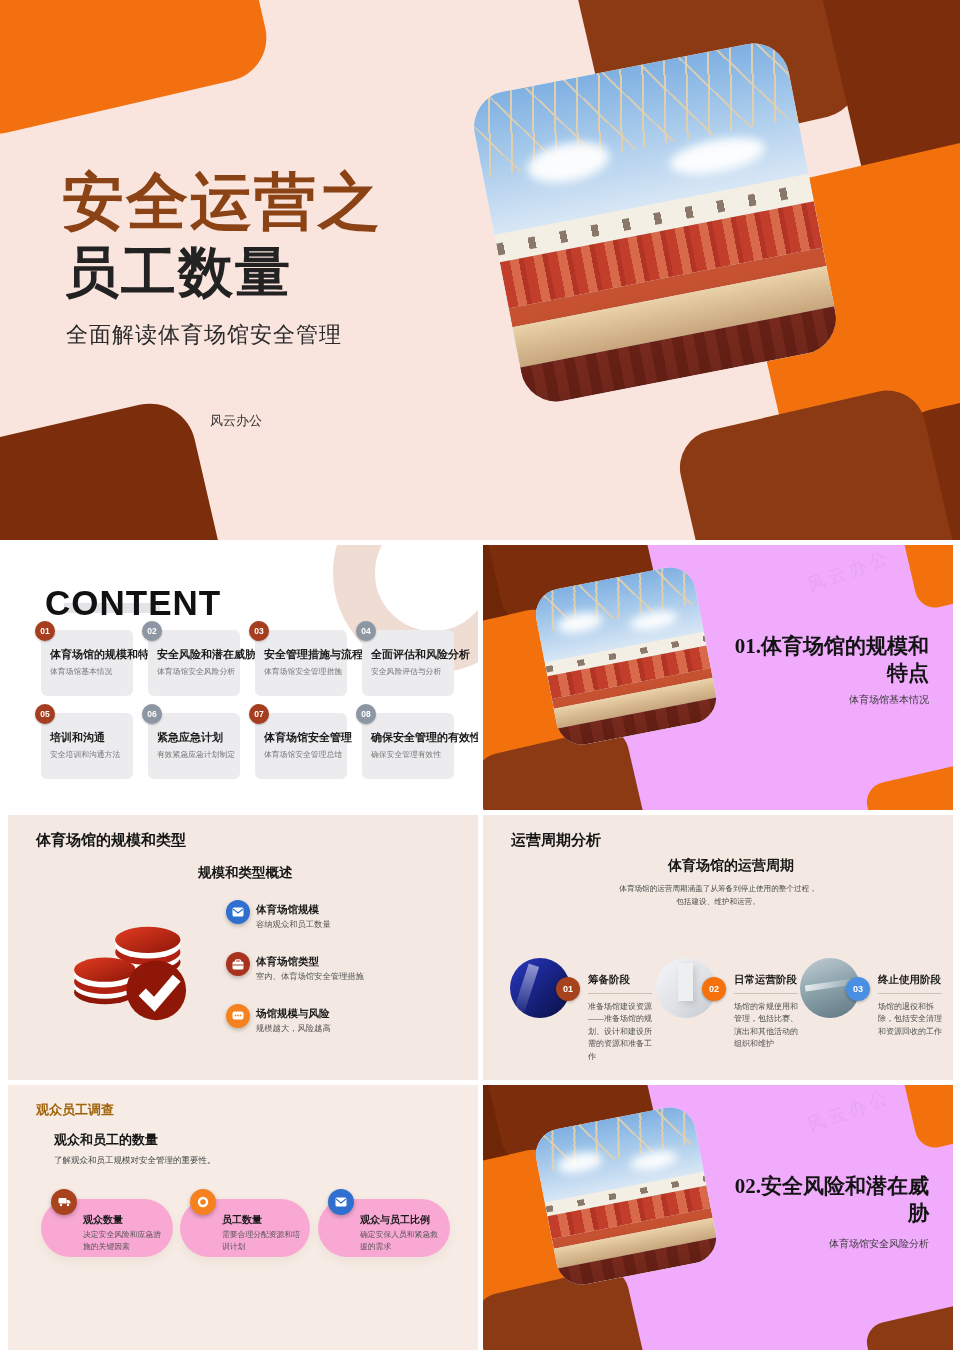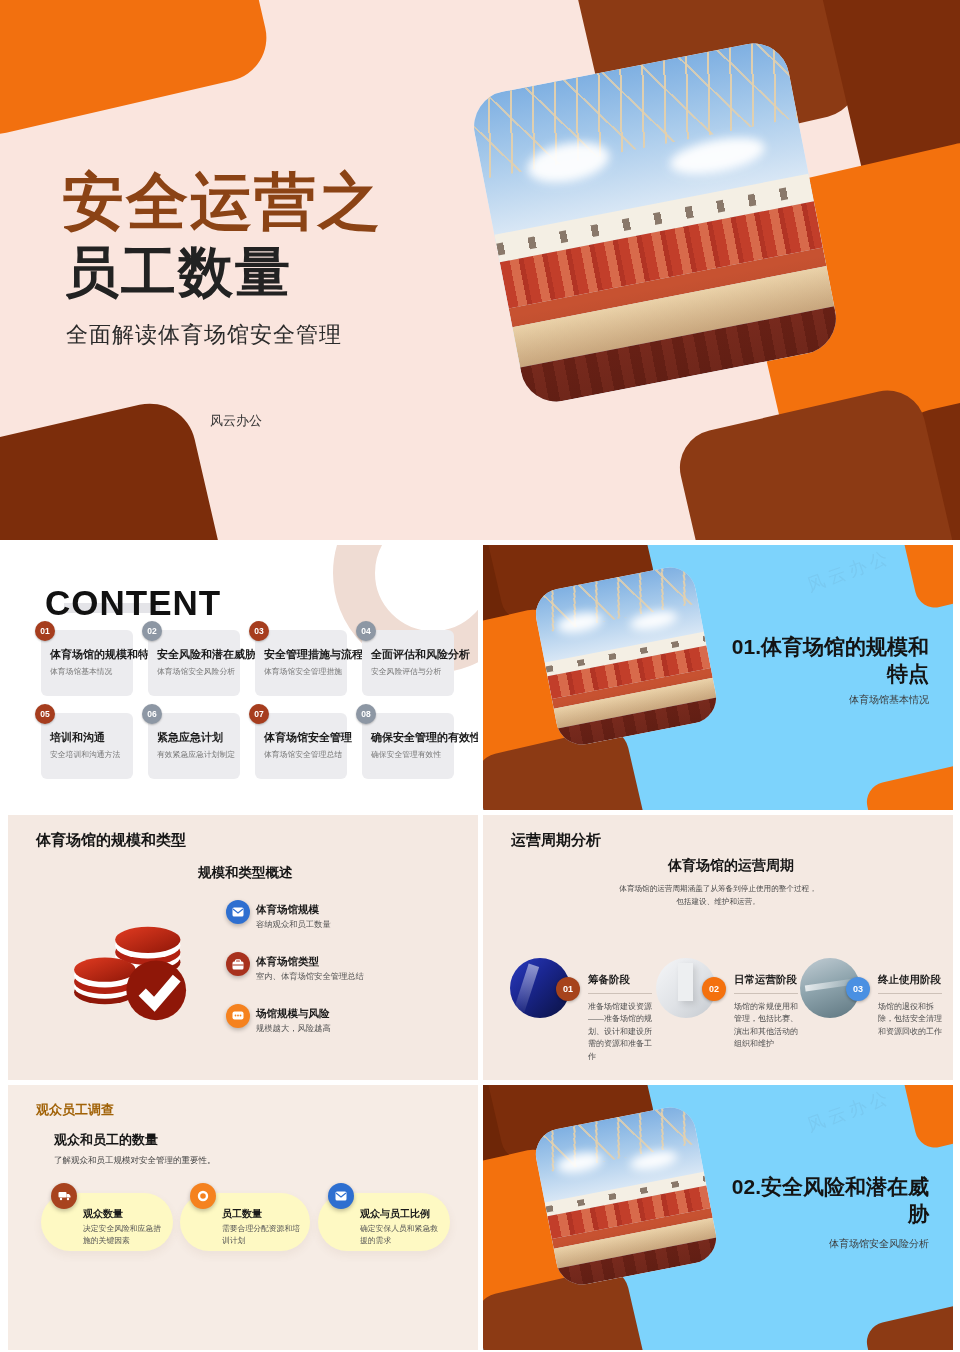--- a/index.html
+++ b/index.html
@@ -11,21 +11,21 @@
   .slide-title { left:0; top:0; width:960px; height:540px; background:#FAE5DE; }
   .slide-sm { width:470px; height:265px; }
   .pos-l2 { left:8px;  top:545px; }
   .pos-r2 { left:483px; top:545px; }
   .pos-l3 { left:8px;  top:815px; }
   .pos-r3 { left:483px; top:815px; }
   .pos-l4 { left:8px;  top:1085px; }
   .pos-r4 { left:483px; top:1085px; }
 
   .bg-white { background:#ffffff; }
-  .bg-pink  { background:#7dd3fc; }
+  .bg-pink  { background:#f0abfc;font-family:Liberation Serif, serif; }
   .bg-beige { background:#F4E9E2; }
   .bg-beige2{ background:#F6ECE5; }
 
   .shape { position:absolute; border-radius:38px; }
   .rot { transform:rotate(-13deg); }
 
   
   .wm { position:absolute; font-size:26px; color:rgba(60,40,30,0.05); transform:rotate(-20deg); letter-spacing:4px; white-space:nowrap; }
   .wm.small { font-size:18px; }
 
@@ -113,21 +113,21 @@
   .sbadge.b2 { background:#F4710E; }
   .sbadge.b3 { background:#4A90E2; }
   .stitle   { position:absolute; left:78px; top:15px; font-size:10.5px; font-weight:bold; color:#1a1a1a; white-space:nowrap; }
   .sline    { position:absolute; left:78px; right:0; top:35px; height:1px; background:#CDC1B8; }
   .sdesc    { position:absolute; left:78px; top:43px; width:68px; font-size:8px; color:#4f4f4f; line-height:1.55; }
 
   
   .s6-title { position:absolute; left:28px; top:16px; font-size:13px; font-weight:bold; color:#a16207; }
   .s6-head  { position:absolute; left:46px; top:46px; font-size:13px; font-weight:bold; color:#151515; }
   .s6-sub   { position:absolute; left:46px; top:70px; font-size:8.5px; color:#454545; }
-  .pill     { position:absolute; top:108px; height:58px; border-radius:30px; background:#fef9c3;
+  .pill     { position:absolute; top:114px; height:58px; border-radius:30px; background:#f9a8d4;
               box-shadow:0 4px 10px rgba(120,80,50,0.07); }
   .pill-icon{ position:absolute; left:10px; top:-10px; width:26px; height:26px; border-radius:50%;
               display:flex; align-items:center; justify-content:center; box-shadow:0 2px 4px rgba(0,0,0,0.25); }
   .pill-title{ position:absolute; left:42px; top:14px; font-size:10px; font-weight:bold; color:#1a1a1a; white-space:nowrap; }
   .pill-desc { position:absolute; left:42px; top:30px; width:82px; font-size:7.8px; color:#555555; line-height:1.5; }
 
   svg { display:block; }
 </style>
 </head>
 <body>
@@ -282,21 +282,21 @@
     </div>
     <div class="s4-item" style="top:140px;">
       <span class="s4-icon icon-red">
         <svg width="12" height="11" viewBox="0 0 12 11">
             <rect x="3.5" y="0.8" width="5" height="3" rx="1" fill="none" stroke="#ffffff" stroke-width="1.2"></rect>
             <rect x="0.5" y="2.5" width="11" height="8" rx="1.5" fill="#ffffff"></rect>
             <line x1="0.5" y1="6" x2="11.5" y2="6" stroke="#A8321E" stroke-width="1"></line>
           </svg>
       </span>
       <span class="s4-it">体育场馆类型</span>
-      <span class="s4-id">室内、体育场馆安全管理总结</span>
+      <span class="s4-id">室内、体育场馆安全管理措施</span>
     </div>
     <div class="s4-item" style="top:192px;">
       <span class="s4-icon icon-orange">
         <svg width="12" height="10" viewBox="0 0 12 10">
             <rect x="0.5" y="0.5" width="11" height="8" rx="2" fill="#ffffff"></rect>
             <circle cx="3.5" cy="4.5" r="0.9" fill="#F5821F"></circle>
             <circle cx="6" cy="4.5" r="0.9" fill="#F5821F"></circle>
             <circle cx="8.5" cy="4.5" r="0.9" fill="#F5821F"></circle>
           </svg>
       </span>

